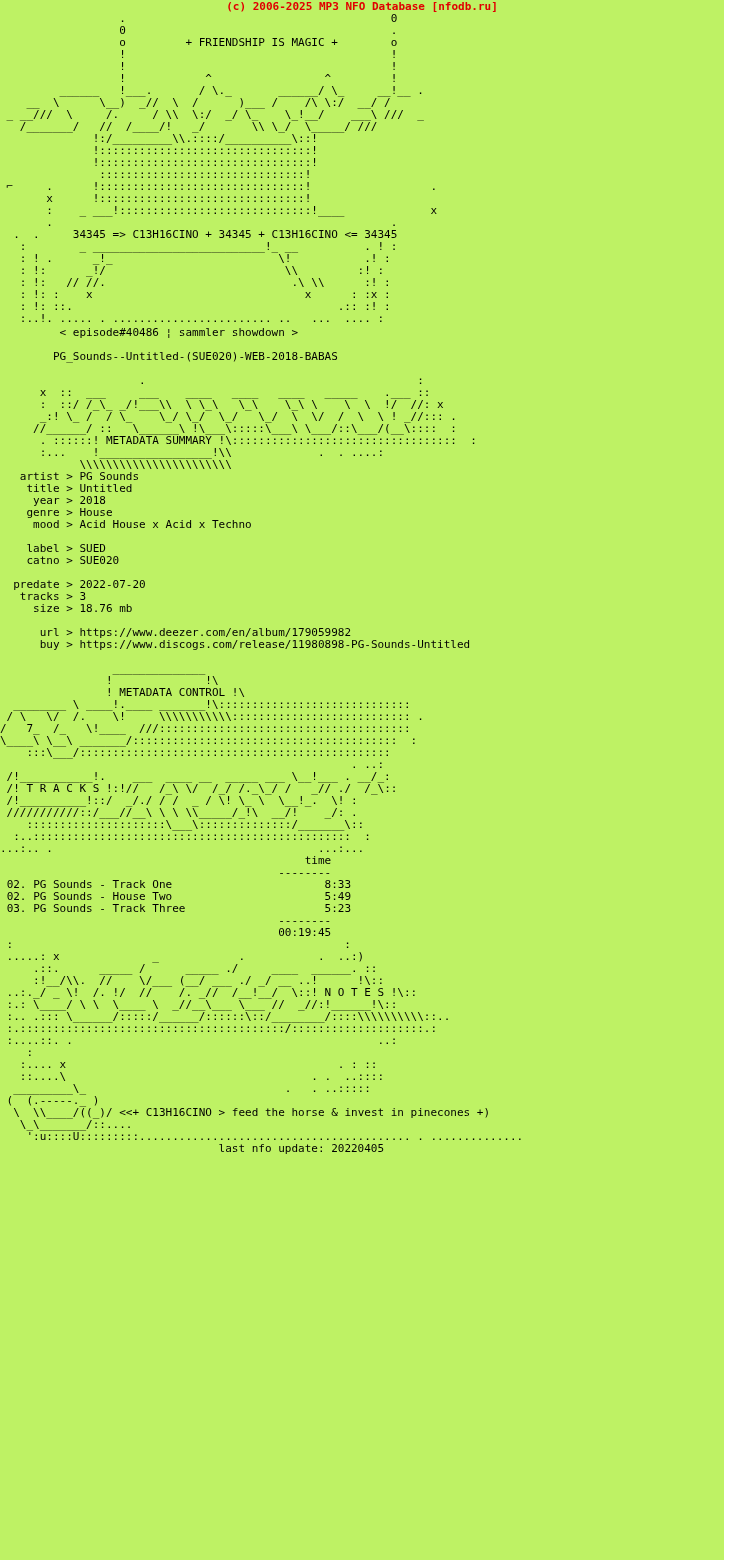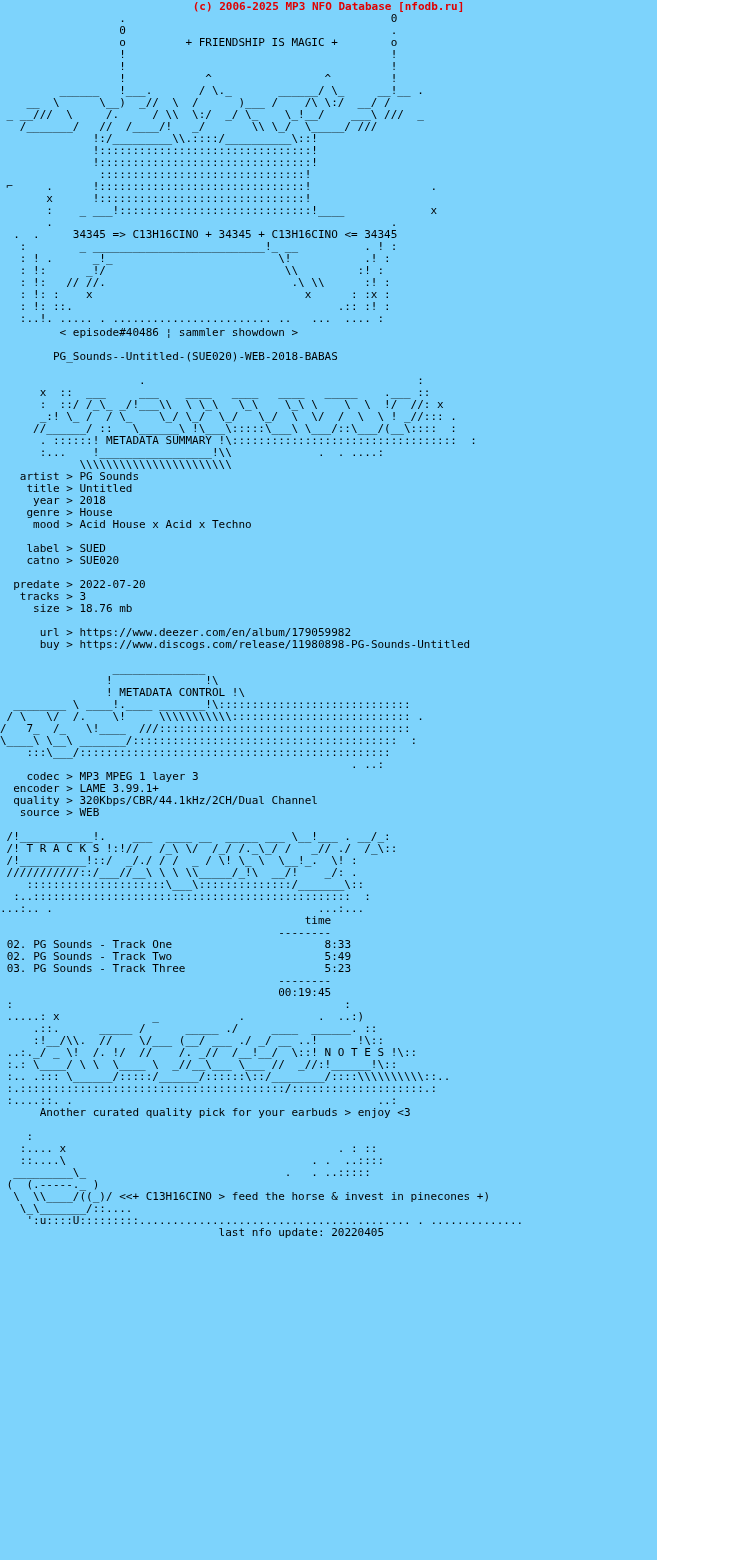--- a/index.html
+++ b/index.html
@@ -8,23 +8,23 @@
     background: #ffffff;
   }
   body {
     width: 736px;
     height: 1560px;
     overflow: hidden;
     font-family: "DejaVu Sans Mono", "Liberation Mono", monospace;
   }
   .nfo {
     position: relative;
-    width: 657px;
+    width: 724px;
     height: 1560px;
-    background: #7dd3fc;
+    background: #bef264;
   }
   pre {
     margin: 0;
     padding: 0;
     font-family: "DejaVu Sans Mono", "Liberation Mono", monospace;
     font-size: 11px;
     line-height: 12px;
     letter-spacing: 0px;
     color: #000000;
     white-space: pre;
@@ -120,59 +120,50 @@
                 !              !\
                 ! <span>METADATA CONTROL</span> !\
   ________ \ ____!.____ _______!\:::::::::::::::::::::::::::::
  / \   \/  /.    \!     \\\\\\\\\\\::::::::::::::::::::::::::: .
 /   7_  /_   \!____  ///::::::::::::::::::::::::::::::::::::::
 \____\ \__\ _______/::::::::::::::::::::::::::::::::::::::::  :
     :::\___/:::::::::::::::::::::::::::::::::::::::::::::::
                                                      . ..:
 </pre>
 
-  <pre><span>    codec &gt; <span>MP3 MPEG 1 layer 3</span></span>
-<span>  encoder &gt; <span>LAME 3.99.1+</span></span>
-<span>  quality &gt; <span>320Kbps/CBR/44.1kHz/2CH/Dual Channel</span></span>
-<span>   source &gt; <span>WEB</span></span>
-
-</pre>
 
   <pre> /!___________!.    ___  ____ __  _____ ___ \__!___ . __/_:
  /! <span>T R A C K S</span> !:!//   /_\ \/  /_/ /._\_/ /   _// ./  /_\::
  /!__________!::/  _/./ / /  _ / \! \_ \  \__!_.  \! :
  ///////////::/___//__\ \ \ \\_____/_!\  __/!    _/: .
     :::::::::::::::::::::\___\::::::::::::::/_______\::
   :..::::::::::::::::::::::::::::::::::::::::::::::::  :
 ...:.. .                                        ...:...
 </pre>
 
   <pre>                                              <span>time</span>
                                           <span>--------</span>
  <span><span>02.</span> <span>PG Sounds - Track One</span>                       <span>8:33</span></span>
- <span><span>02.</span> <span>PG Sounds - Track Two</span>                       <span>5:49</span></span>
+ <span><span>02.</span> <span>PG Sounds - House Two</span>                       <span>5:49</span></span>
  <span><span>03.</span> <span>PG Sounds - Track Three</span>                     <span>5:23</span></span>
                                           <span>--------</span>
                                           <span>00:19:45</span>
 </pre>
 
   <pre> :                                                  :
  .....: x              _            .           .  ..:)
      .::.      _____ /      _____ ./     ____  ______. ::
      :!__/\\.  //    \/___ (__/ ___ ./ _/ __ ..!      !\::
  ..:._/ _ \!  /. !/  //    /. _//  /__!__/  \::! <span>N O T E S</span> !\::
  :.: \____/ \ \  \____ \  _//__\___ \___ //  _//:!______!\::
  :.. .::: \______/:::::/______/::::::\::/________/::::\\\\\\\\\\::..
  :.::::::::::::::::::::::::::::::::::::::::/::::::::::::::::::::.:
  :....::. .                                              ..:
 </pre>
 
-  <pre>      <span>Another curated quality pick for your earbuds &gt; enjoy &lt;3</span>
-
-</pre>
 
   <pre>    :
    :.... x                                         . : ::
    ::....\                                     . .  ..::::
   _________\_                              .   . ..:::::
  (  (.-----._ )
   \  \\____/((_)/ <span>&lt;&lt;+ C13H16CINO &gt; feed the horse &amp; invest in pinecones +)</span>
    \_\_______/::....
     ':u::::U:::::::::......................................... . ..............
 </pre>

